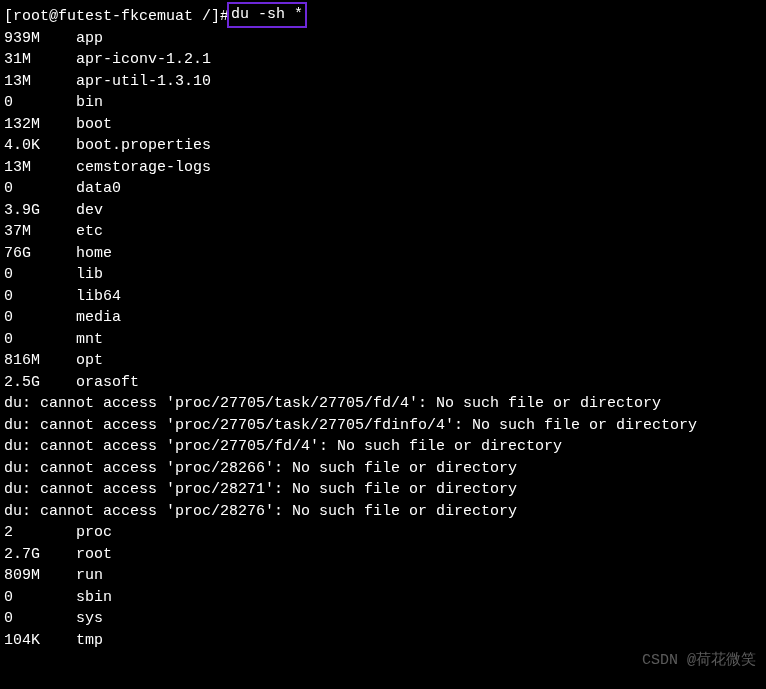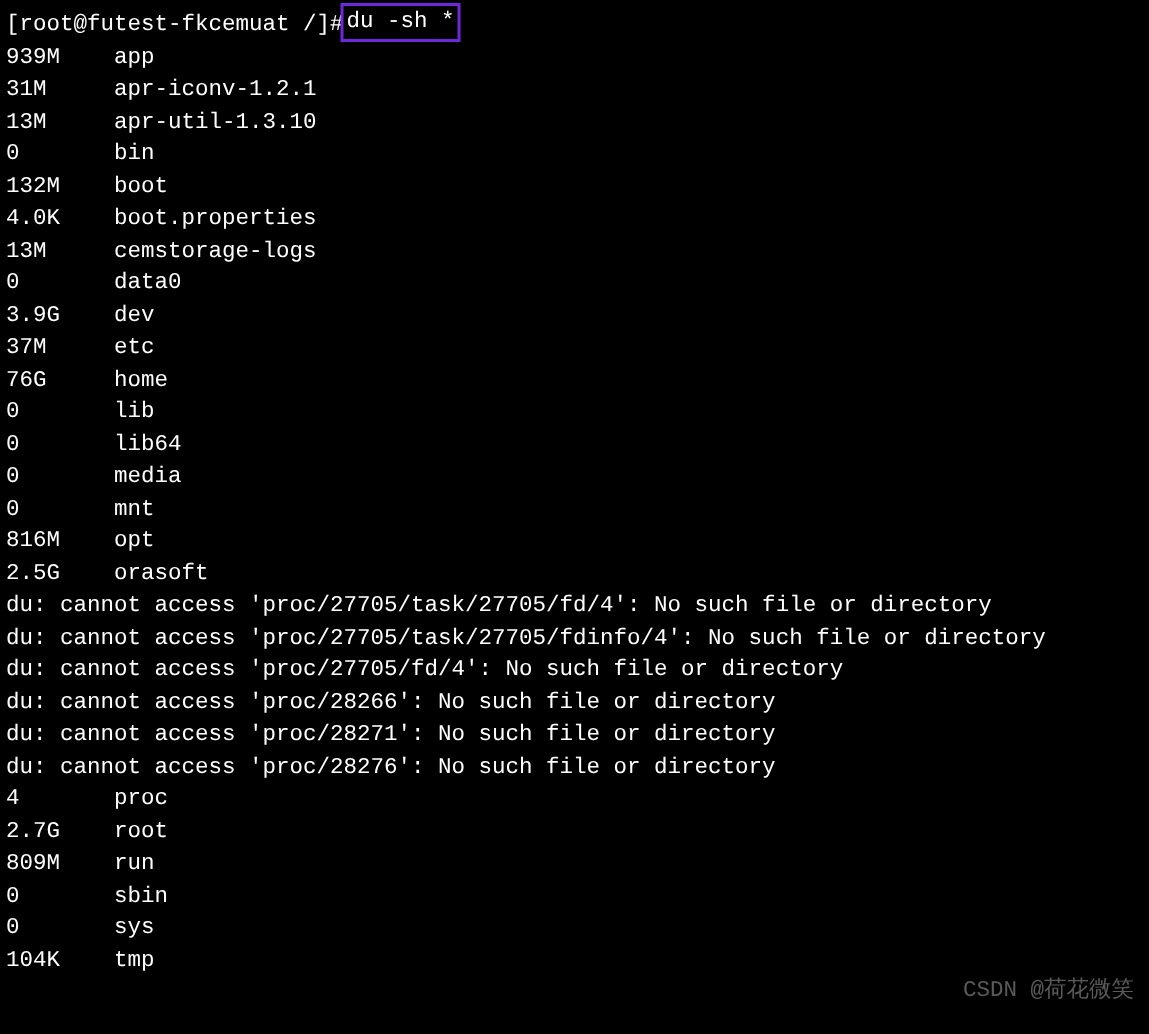--- a/index.html
+++ b/index.html
@@ -75,21 +75,21 @@
   <div id="errors-block">
       <div class="line">du: cannot access 'proc/27705/task/27705/fd/4': No such file or directory</div>
       <div class="line">du: cannot access 'proc/27705/task/27705/fdinfo/4': No such file or directory</div>
       <div class="line">du: cannot access 'proc/27705/fd/4': No such file or directory</div>
       <div class="line">du: cannot access 'proc/28266': No such file or directory</div>
       <div class="line">du: cannot access 'proc/28271': No such file or directory</div>
       <div class="line">du: cannot access 'proc/28276': No such file or directory</div>
     </div>
 
   <div id="entries2-block">
-      <div class="line">4       proc</div>
+      <div class="line">2       proc</div>
       <div class="line">2.7G    root</div>
       <div class="line">809M    run</div>
       <div class="line">0       sbin</div>
       <div class="line">0       sys</div>
       <div class="line">104K    tmp</div>
     </div>
 
 </div>
 
 <div class="watermark">CSDN @荷花微笑</div>

